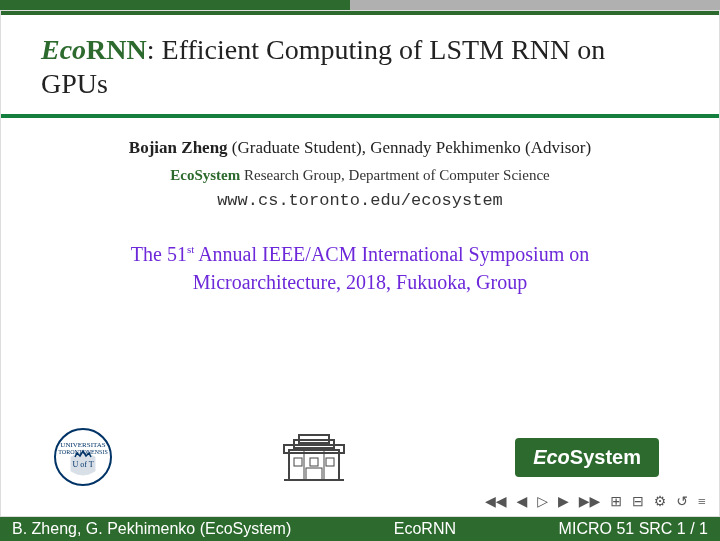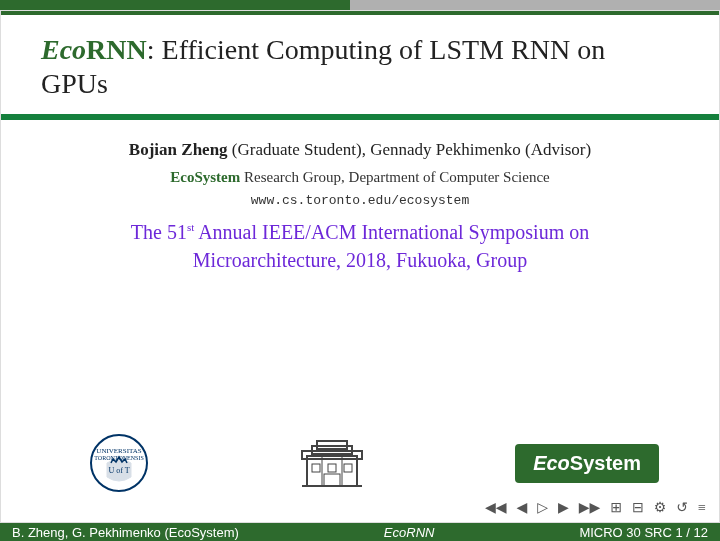--- a/index.html
+++ b/index.html
@@ -21,21 +21,21 @@
       display: flex;
       flex-direction: column;
       position: relative;
       border: 1px solid #ddd;
     }
 
     
     .title-section {
       border-top: 4px solid #2d6a2d;
       padding: 18px 40px 14px 40px;
-      border-bottom: 6px solid #15803d;
+      border-bottom: 4px solid #15803d;
     }
 
     .slide-title {
       font-size: 28px;
       color: #222;
       font-weight: normal;
       line-height: 1.2;
     }
 
     .slide-title .eco {
@@ -84,41 +84,42 @@
       line-height: 1.5;
     }
 
     .affiliation .ecosystem {
       color: #2d6a2d;
       font-weight: bold;
     }
 
     .affiliation-url {
       font-family: 'Courier New', Courier, monospace;
-      font-size: 13px;
+      font-size: 17px;
       color: #333;
+      margin-bottom: 20px;
     }
 
     .conference {
       font-size: 20px;
       color: #6d28d9;
       line-height: 1.4;
       margin-top: 10px;
     }
 
     .conference sup {
       font-size: 11px;
     }
 
     
     .logos-section {
       display: flex;
       align-items: center;
       justify-content: space-between;
-      padding: 10px 60px 0 88px;
+      padding: 10px 60px 0 52px;
       width: 100%;
       gap: 40px;
     }
 
     
     .logo-uoft {
       width: 60px;
       height: 60px;
     }
 
@@ -155,37 +156,36 @@
     .nav-icon {
       font-size: 14px;
       color: #555;
       cursor: pointer;
       padding: 2px 3px;
     }
 
     
     .bottom-bar {
       background: #2d6a2d;
-      height: 18px;
+      height: 24px;
       display: flex;
       align-items: center;
       justify-content: space-between;
       padding: 0 12px;
-      font-size: 13px;
+      font-size: 16px;
       color: white;
       font-family: Arial, sans-serif;
     }
 
     .bottom-left {
       color: white;
     }
 
     .bottom-center {
       color: white;
-      font-style: italic;
     }
 
     .bottom-right {
       color: white;
     }
 
     .top-accent {
       display: flex;
       flex-direction: row;
     }
@@ -287,14 +287,14 @@
     <span class="nav-icon">⚙</span>
     <span class="nav-icon">↺</span>
     <span class="nav-icon">≡</span>
   </div>
 
 </div>
 
 <div class="bottom-bar">
   <span class="bottom-left">B. Zheng, G. Pekhimenko  (EcoSystem)</span>
   <span class="bottom-center">EcoRNN</span>
-  <span class="bottom-right">MICRO 30 SRC   1 / 12</span>
+  <span class="bottom-right">MICRO 51 SRC   1 / 1</span>
 </div>
 
 </body></html>

